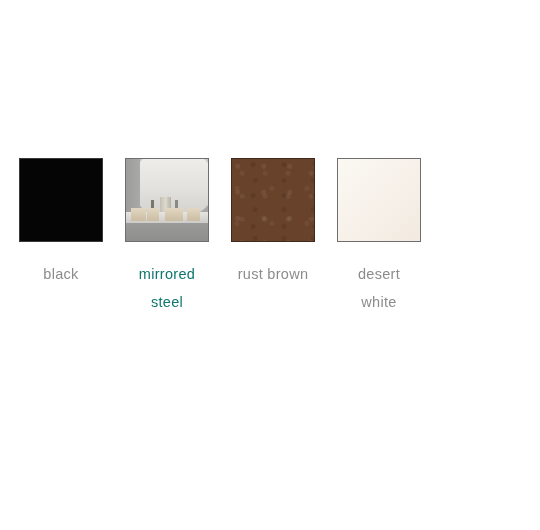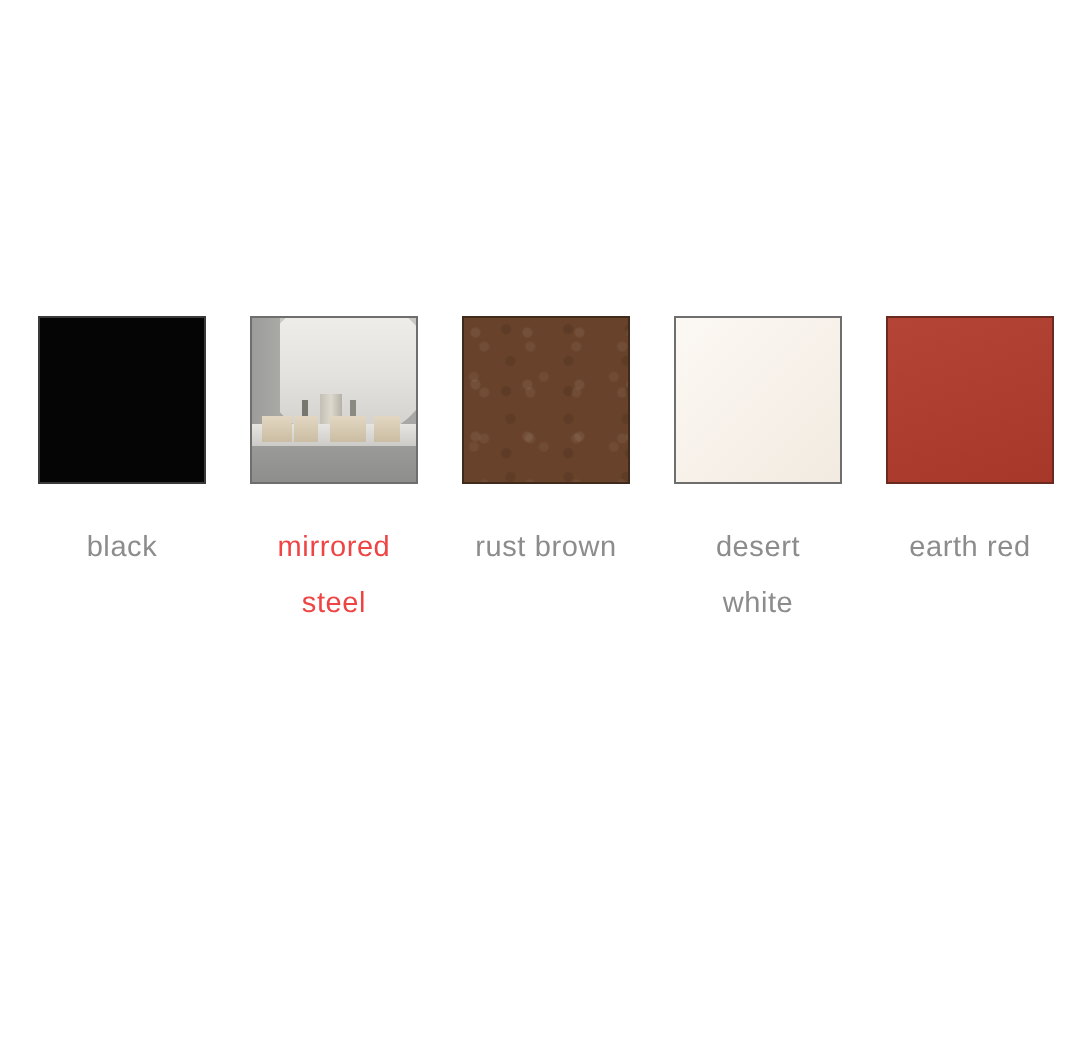--- a/index.html
+++ b/index.html
@@ -218,32 +218,28 @@
           <div class="ps-shadowR"></div>
           <div class="ps-pedestal"></div>
           <div class="ps-base"></div>
           <div class="ps-counter"></div>
           <div class="ps-wood w1"></div>
           <div class="ps-wood w2"></div>
           <div class="ps-wood w3"></div>
           <div class="ps-wood w4"></div>
         </div>
       </div>
-      <div class="swatch-label" style="color: #ef4444;">mirrored steel</div>
+      <div class="swatch-label" style="color: #0f766e;">mirrored steel</div>
     </div>
 
     <div class="swatch-option">
       <div class="swatch-chip tex-brown" style="background-color: rgb(104, 66, 42); border-color: rgb(63, 42, 27);"></div>
       <div class="swatch-label single-line" style="color: rgb(140, 140, 140);">rust brown</div>
     </div>
 
     <div class="swatch-option">
       <div class="swatch-chip tex-cream" style="background-color: rgb(247, 239, 229); border-color: rgb(110, 110, 110);"></div>
       <div class="swatch-label" style="color: rgb(140, 140, 140);">desert white</div>
     </div>
 
-    <div class="swatch-option">
-      <div class="swatch-chip tex-red" style="background-color: rgb(176, 58, 43); border-color: rgb(107, 42, 32);"></div>
-      <div class="swatch-label single-line" style="color: rgb(140, 140, 140);">earth red</div>
-    </div>
 
   </div>
 </div>
 
 </body></html>

